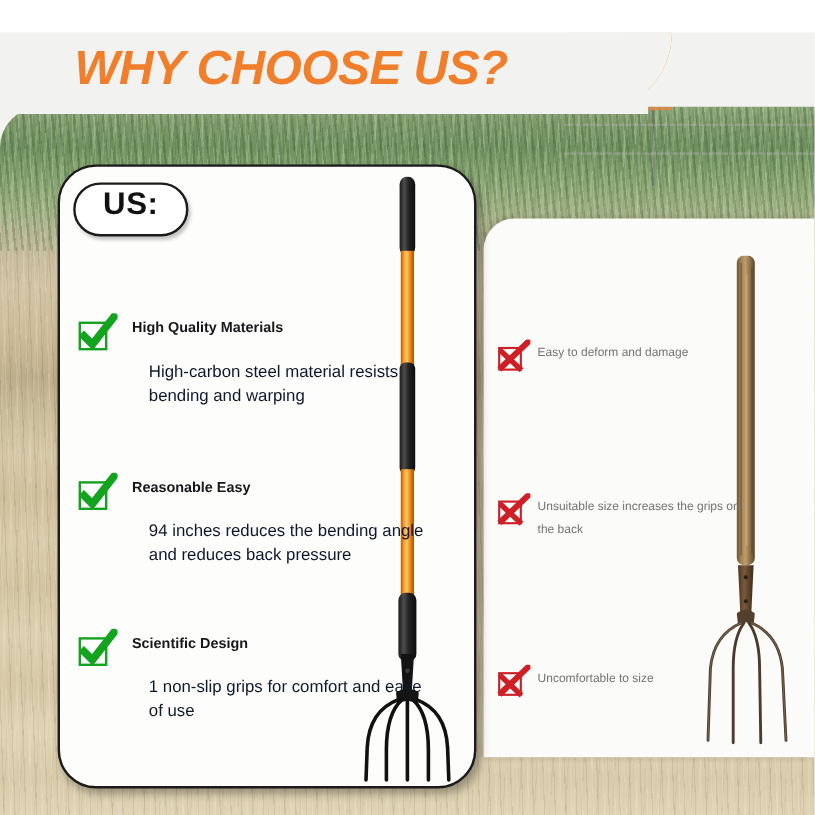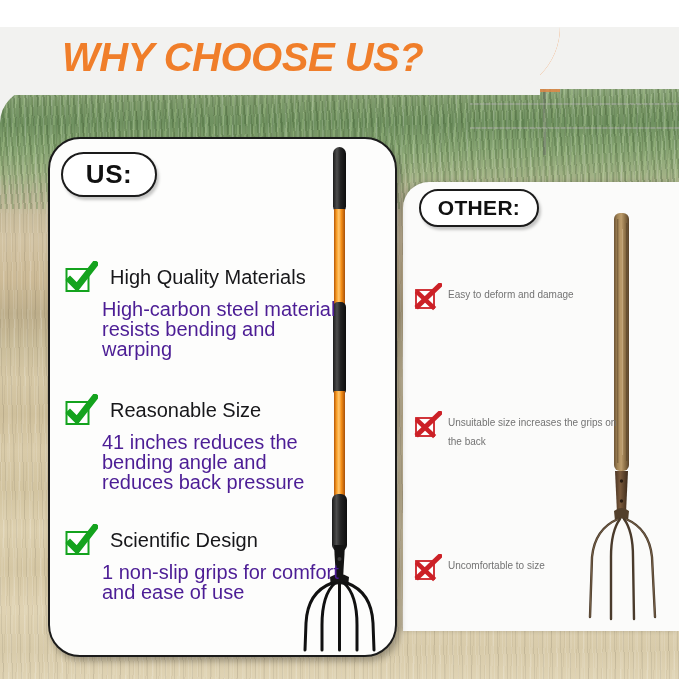--- a/index.html
+++ b/index.html
@@ -168,21 +168,20 @@
     z-index: 20;
   }
 
   
   .pill {
     position: absolute;
     background: #ffffff;
     border: 2px solid #1b1b1b;
     border-radius: 999px;
     display: flex;
-    align-items: center;
     justify-content: center;
     font-weight: bold;
     color: #111111;
     box-shadow: 2px 3px 3px rgba(0,0,0,0.22);
   }
   .pill-us {
     left: 61px; top: 125px;
     width: 92px; height: 41px;
     font-size: 26px;
     letter-spacing: 0.5px;
@@ -202,32 +201,32 @@
     z-index: 25;
   }
   .feature .mark {
     position: absolute;
     left: 0; top: 0;
     width: 34px; height: 34px;
   }
   .feature .f-title {
     position: absolute;
     left: 46px; top: 5px;
-    font-size: 20px;
-    font-weight: normal;
+    font-size: 12px;
+    font-weight: bold;
     color: #17171a;
     white-space: nowrap;
   }
   .feature .f-desc {
     position: absolute;
-    left: 38px; top: 38px;
+    left: 60px; top: 38px;
     width: 238px;
-    font-size: 20px;
+    font-size: 14px;
     line-height: 20px;
-    color: #4c1d95;
+    color: #0f172a;
   }
   .f1 { left: 64px; top: 234px; }
   .f2 { left: 64px; top: 367px; }
   .f3 { left: 64px; top: 497px; }
 
   
   .con {
     position: absolute;
     z-index: 25;
   }
@@ -351,40 +350,37 @@
       <path d="M35 436 C26 444 22 458 22 478 L22 503"></path>
       <path d="M39.5 436 C39.5 446 39.5 460 39.5 480 L39.5 503"></path>
       <path d="M44 436 C53 444 57 458 57 478 L57 503"></path>
       <path d="M47 436 C63 442 72 456 73 476 L74 503"></path>
     </g>
   </svg>
 
   <div class="pill pill-us">
     <span>US:</span>
   </div>
-  <div class="pill pill-other">
-    <span>OTHER:</span>
-  </div>
 
   <div class="feature f1">
     <svg class="mark" viewBox="0 0 34 34">
       <rect x="2.5" y="8" width="22" height="22" fill="#ffffff" stroke="#14a31e" stroke-width="2"></rect>
       <path d="M6 19 L13 26 L31 3" fill="none" stroke="#14a31e" stroke-width="6.5" stroke-linecap="square" stroke-linejoin="miter"></path>
     </svg>
     <div class="f-title">High Quality Materials</div>
     <div class="f-desc">High-carbon steel material resists bending and warping</div>
   </div>
 
   <div class="feature f2">
     <svg class="mark" viewBox="0 0 34 34">
       <rect x="2.5" y="8" width="22" height="22" fill="#ffffff" stroke="#14a31e" stroke-width="2"></rect>
       <path d="M6 19 L13 26 L31 3" fill="none" stroke="#14a31e" stroke-width="6.5" stroke-linecap="square" stroke-linejoin="miter"></path>
     </svg>
-    <div class="f-title">Reasonable Size</div>
-    <div class="f-desc">41 inches reduces the bending angle and reduces back pressure</div>
+    <div class="f-title">Reasonable Easy</div>
+    <div class="f-desc">94 inches reduces the bending angle and reduces back pressure</div>
   </div>
 
   <div class="feature f3">
     <svg class="mark" viewBox="0 0 34 34">
       <rect x="2.5" y="8" width="22" height="22" fill="#ffffff" stroke="#14a31e" stroke-width="2"></rect>
       <path d="M6 19 L13 26 L31 3" fill="none" stroke="#14a31e" stroke-width="6.5" stroke-linecap="square" stroke-linejoin="miter"></path>
     </svg>
     <div class="f-title">Scientific Design</div>
     <div class="f-desc">1 non-slip grips for comfort and ease of use</div>
   </div>

